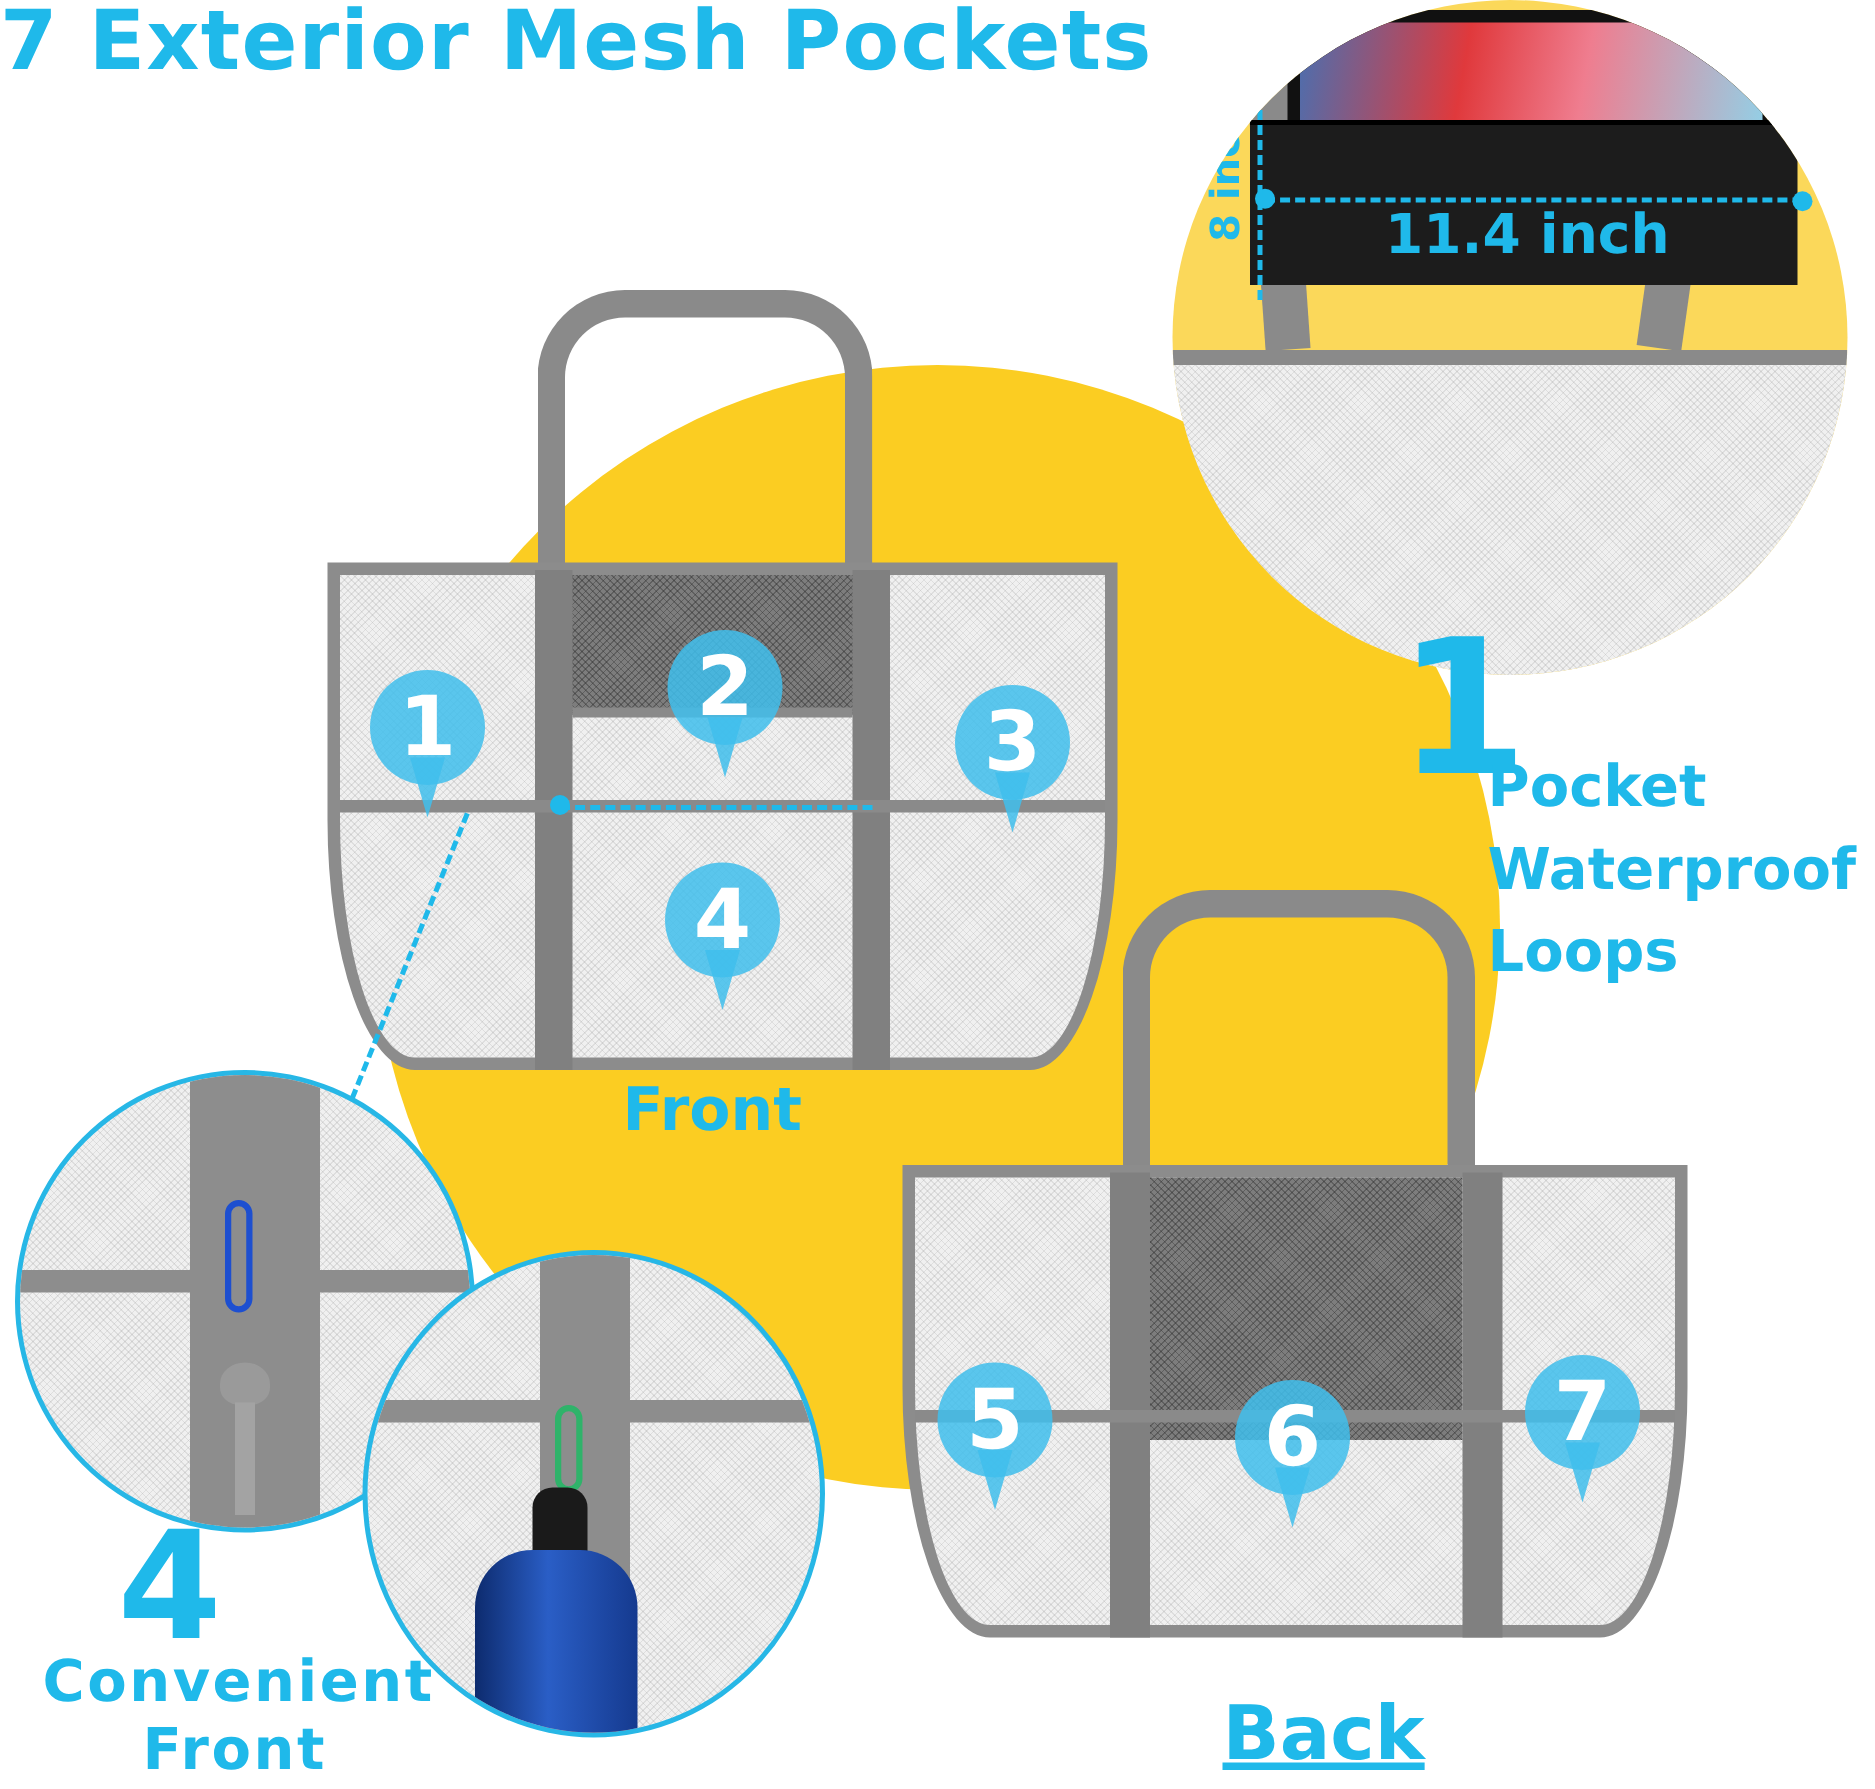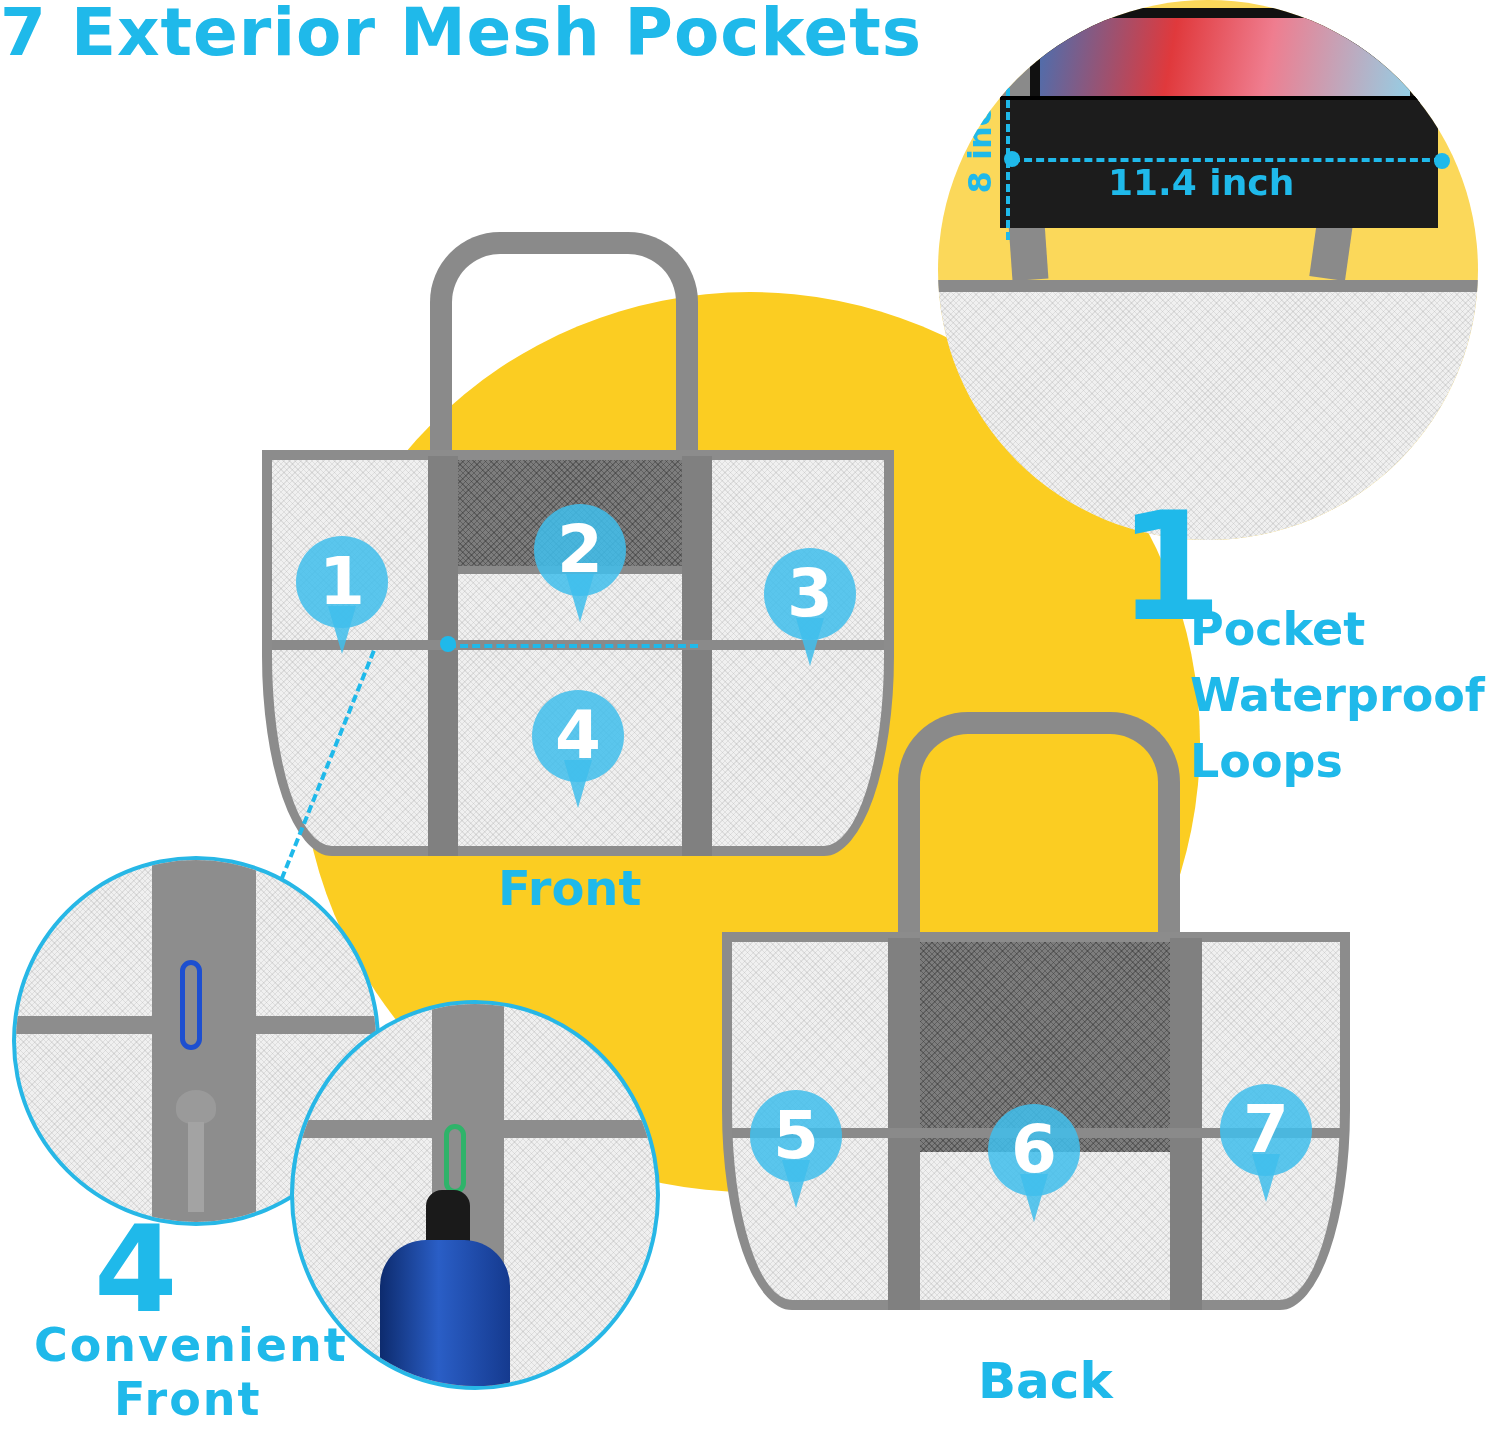--- a/index.html
+++ b/index.html
@@ -61,21 +61,21 @@
   <div class="abs" style="left:92px; top:8px; width:390px; height:150px; background:#111; border-radius:18px; padding:10px;">
     <div style="width:100%; height:100%; border-radius:10px; background:linear-gradient(100deg,#4a6fb0 0%,#e0393c 35%,#ef7d8f 60%,#8fd3ea 100%);"></div>
   </div>
 
   <div class="abs" style="left:62px; top:96px; width:438px; height:132px; background:#1c1c1c; border-top:4px solid #000;"></div>
 
   <div class="dash-h" style="left:74px; top:158px; width:430px;"></div>
   <div class="dot" style="left:66px; top:151px;"></div>
   <div class="dot" style="left:496px; top:153px;"></div>
   <div class="abs" style="left:68px; top:40px; height:200px; border-left:4px dashed #1fb9ea;"></div>
-  <div class="abs label" style="left:170px; top:162px; font-size:36px;">11.4 inch</div>
+  <div class="abs label" style="left:170px; top:162px; font-size:44px;">11.4 inch</div>
   <div class="abs label" style="left:-12px; top:120px; font-size:32px; transform:rotate(-90deg); transform-origin:center;">8 inch</div>
 </div>
 
 <div class="abs label" style="left:1118px; top:492px; font-size:150px; line-height:150px; font-weight:bold;">1</div>
 <div class="abs label" style="left:1190px; top:596px; font-size:46px; line-height:66px;">Pocket</div>
 <div class="abs label" style="left:1190px; top:662px; font-size:46px; line-height:66px;">Waterproof</div>
 <div class="abs label" style="left:1190px; top:728px; font-size:46px; line-height:66px;">Loops</div>
 
 <div class="bag" style="left:262px; top:226px; width:632px; height:630px;">
   <div class="handle" style="left:168px; top:6px; width:268px; height:250px;"></div>
@@ -128,21 +128,21 @@
 <div class="pin" style="left:988px; top:1104px;">
   <div class="head"></div>
     <div class="tail"></div>
   <div class="num">6</div>
 </div>
 <div class="pin" style="left:1220px; top:1084px;">
   <div class="head"></div>
     <div class="tail"></div>
   <div class="num">7</div>
 </div>
-<div class="abs label" style="left:978px; top:1352px; font-size:50px;">Back</div>
+<div class="abs label" style="left:978px; top:1352px; font-size:60px;text-decoration:underline;">Back</div>
 
 <div class="detail mesh" style="left:12px; top:856px; width:368px; height:370px;">
   <div class="abs" style="left:136px; top:0; width:104px; height:370px; background:#8d8d8d;"></div>
   <div class="abs" style="left:0; top:156px; width:368px; height:18px; background:#8d8d8d;"></div>
   <div class="abs" style="left:164px; top:100px; width:22px; height:90px; border:5px solid #1d4fd0; border-radius:12px;"></div>
   <div class="abs" style="left:160px; top:230px; width:40px; height:34px; border-radius:50% 50% 40% 40%; background:#9a9a9a;"></div>
   <div class="abs" style="left:172px; top:262px; width:16px; height:90px; background:#a3a3a3;"></div>
 </div>
 
 <div class="detail mesh" style="left:290px; top:1000px; width:370px; height:390px;">

